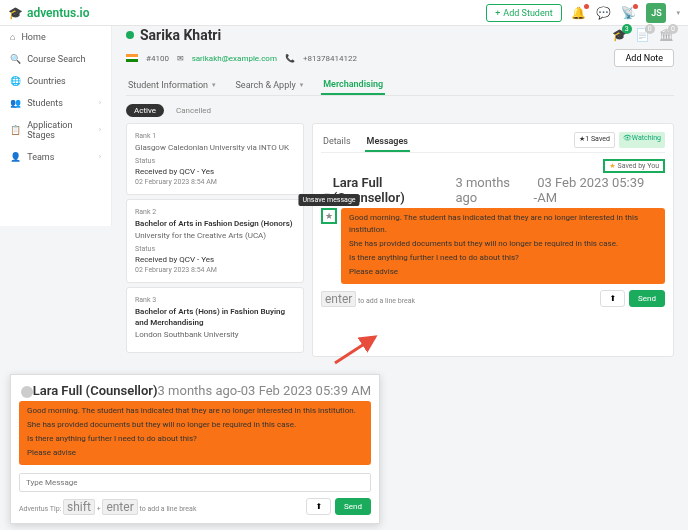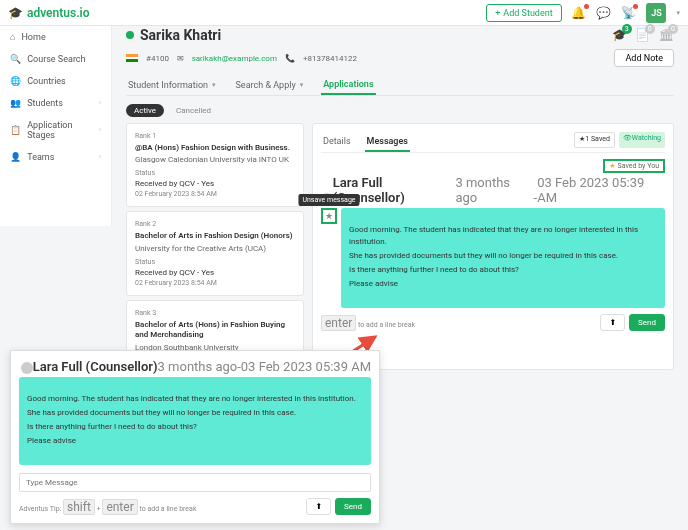--- a/index.html
+++ b/index.html
@@ -48,21 +48,21 @@
 .saved-row{display:flex;justify-content:flex-end;gap:4px;margin-bottom:4px}
 .saved-badge{font-size:7px;padding:2px 4px;border-radius:2px}
 .saved-badge.star{background:#fff;border:1px solid #ddd}
 .saved-badge.watch{background:#d4f4dd;color:#1a7}
 .saved-by-you{border:2px solid #1aab5c;padding:1px 4px;font-size:7px;color:#666;display:inline-flex;align-items:center;gap:2px;margin-left:auto;margin-bottom:2px;float:right}
 .msg-meta{display:flex;align-items:flex-end;font-size:13px;color:#888;justify-content:flex-end;margin-bottom:3px;clear:both}
 .msg-avatar{width:12px;height:12px;background:#ccc;border-radius:50%}
 .msg-block{display:flex;gap:4px;align-items:flex-start}
 .save-star{width:16px;height:16px;border:2px solid #1aab5c;display:flex;align-items:center;justify-content:center;cursor:pointer;font-size:9px;color:#888;position:relative;background:#fff}
 .tooltip{position:absolute;top:-16px;left:50%;transform:translateX(-50%);background:#333;color:#fff;font-size:7px;padding:2px 4px;border-radius:2px;white-space:nowrap}
-.msg-body{background:#5eead4;padding:16px 8px;border-radius:3px;font-size:8px;line-height:1.5;flex:1}
+.msg-body{background:#f97316;padding:4px 8px;border-radius:3px;font-size:8px;line-height:1.5;flex:1}
 .msg-body p{margin-bottom:2px}
 .arrow{position:absolute;width:50px;height:30px;pointer-events:none}
 .arrow-line{stroke:#e74c3c;stroke-width:3;fill:#e74c3c}
 .msg-input-row{display:flex;gap:4px;margin-top:6px;align-items:center}
 .tip{font-size:7px;color:#888}
 .kbd{background:#f0f0f0;border:1px solid #ddd;padding:0 3px;border-radius:2px;font-size:12px}
 .attach-btn,.send-btn{padding:3px 8px;border-radius:3px;font-size:8px;cursor:pointer;border:1px solid #ddd}
 .send-btn{background:#1aab5c;color:#fff;border-color:#1aab5c}
 .attach-btn{background:#fff}
 .overlay{position:absolute;left:10px;bottom:6px;width:370px;background:#fff;border:1px solid #ddd;box-shadow:0 2px 8px rgba(0,0,0,0.15);padding:8px}
@@ -143,31 +143,30 @@
   </div>
   <div class="tabs">
     <div class="tab">
         <span>Student Information</span>
         <span class="chev-d">▾</span>
       </div>
     <div class="tab">
         <span>Search &amp; Apply</span>
         <span class="chev-d">▾</span>
       </div>
-    <div class="tab active">Applications</div>
+    <div class="tab active">Merchandising</div>
   </div>
   <div class="pill-row">
     <span class="pill active">Active</span>
     <span class="pill inactive">Cancelled</span>
   </div>
   <div class="content">
     <div class="apps">
       <div class="app-card">
         <div class="rank">Rank 1</div>
-        <div class="app-title">@BA (Hons) Fashion Design with Business.</div>
         <div class="app-uni">Glasgow Caledonian University via INTO UK</div>
         <div class="status-lbl">Status</div>
         <div class="status-val">Received by QCV - Yes</div>
         <div class="app-date">02 February 2023 8:54 AM</div>
       </div>
       <div class="app-card">
         <div class="rank">Rank 2</div>
         <div class="app-title">Bachelor of Arts in Fashion Design (Honors)</div>
         <div class="app-uni">University for the Creative Arts (UCA)</div>
         <div class="status-lbl">Status</div>

